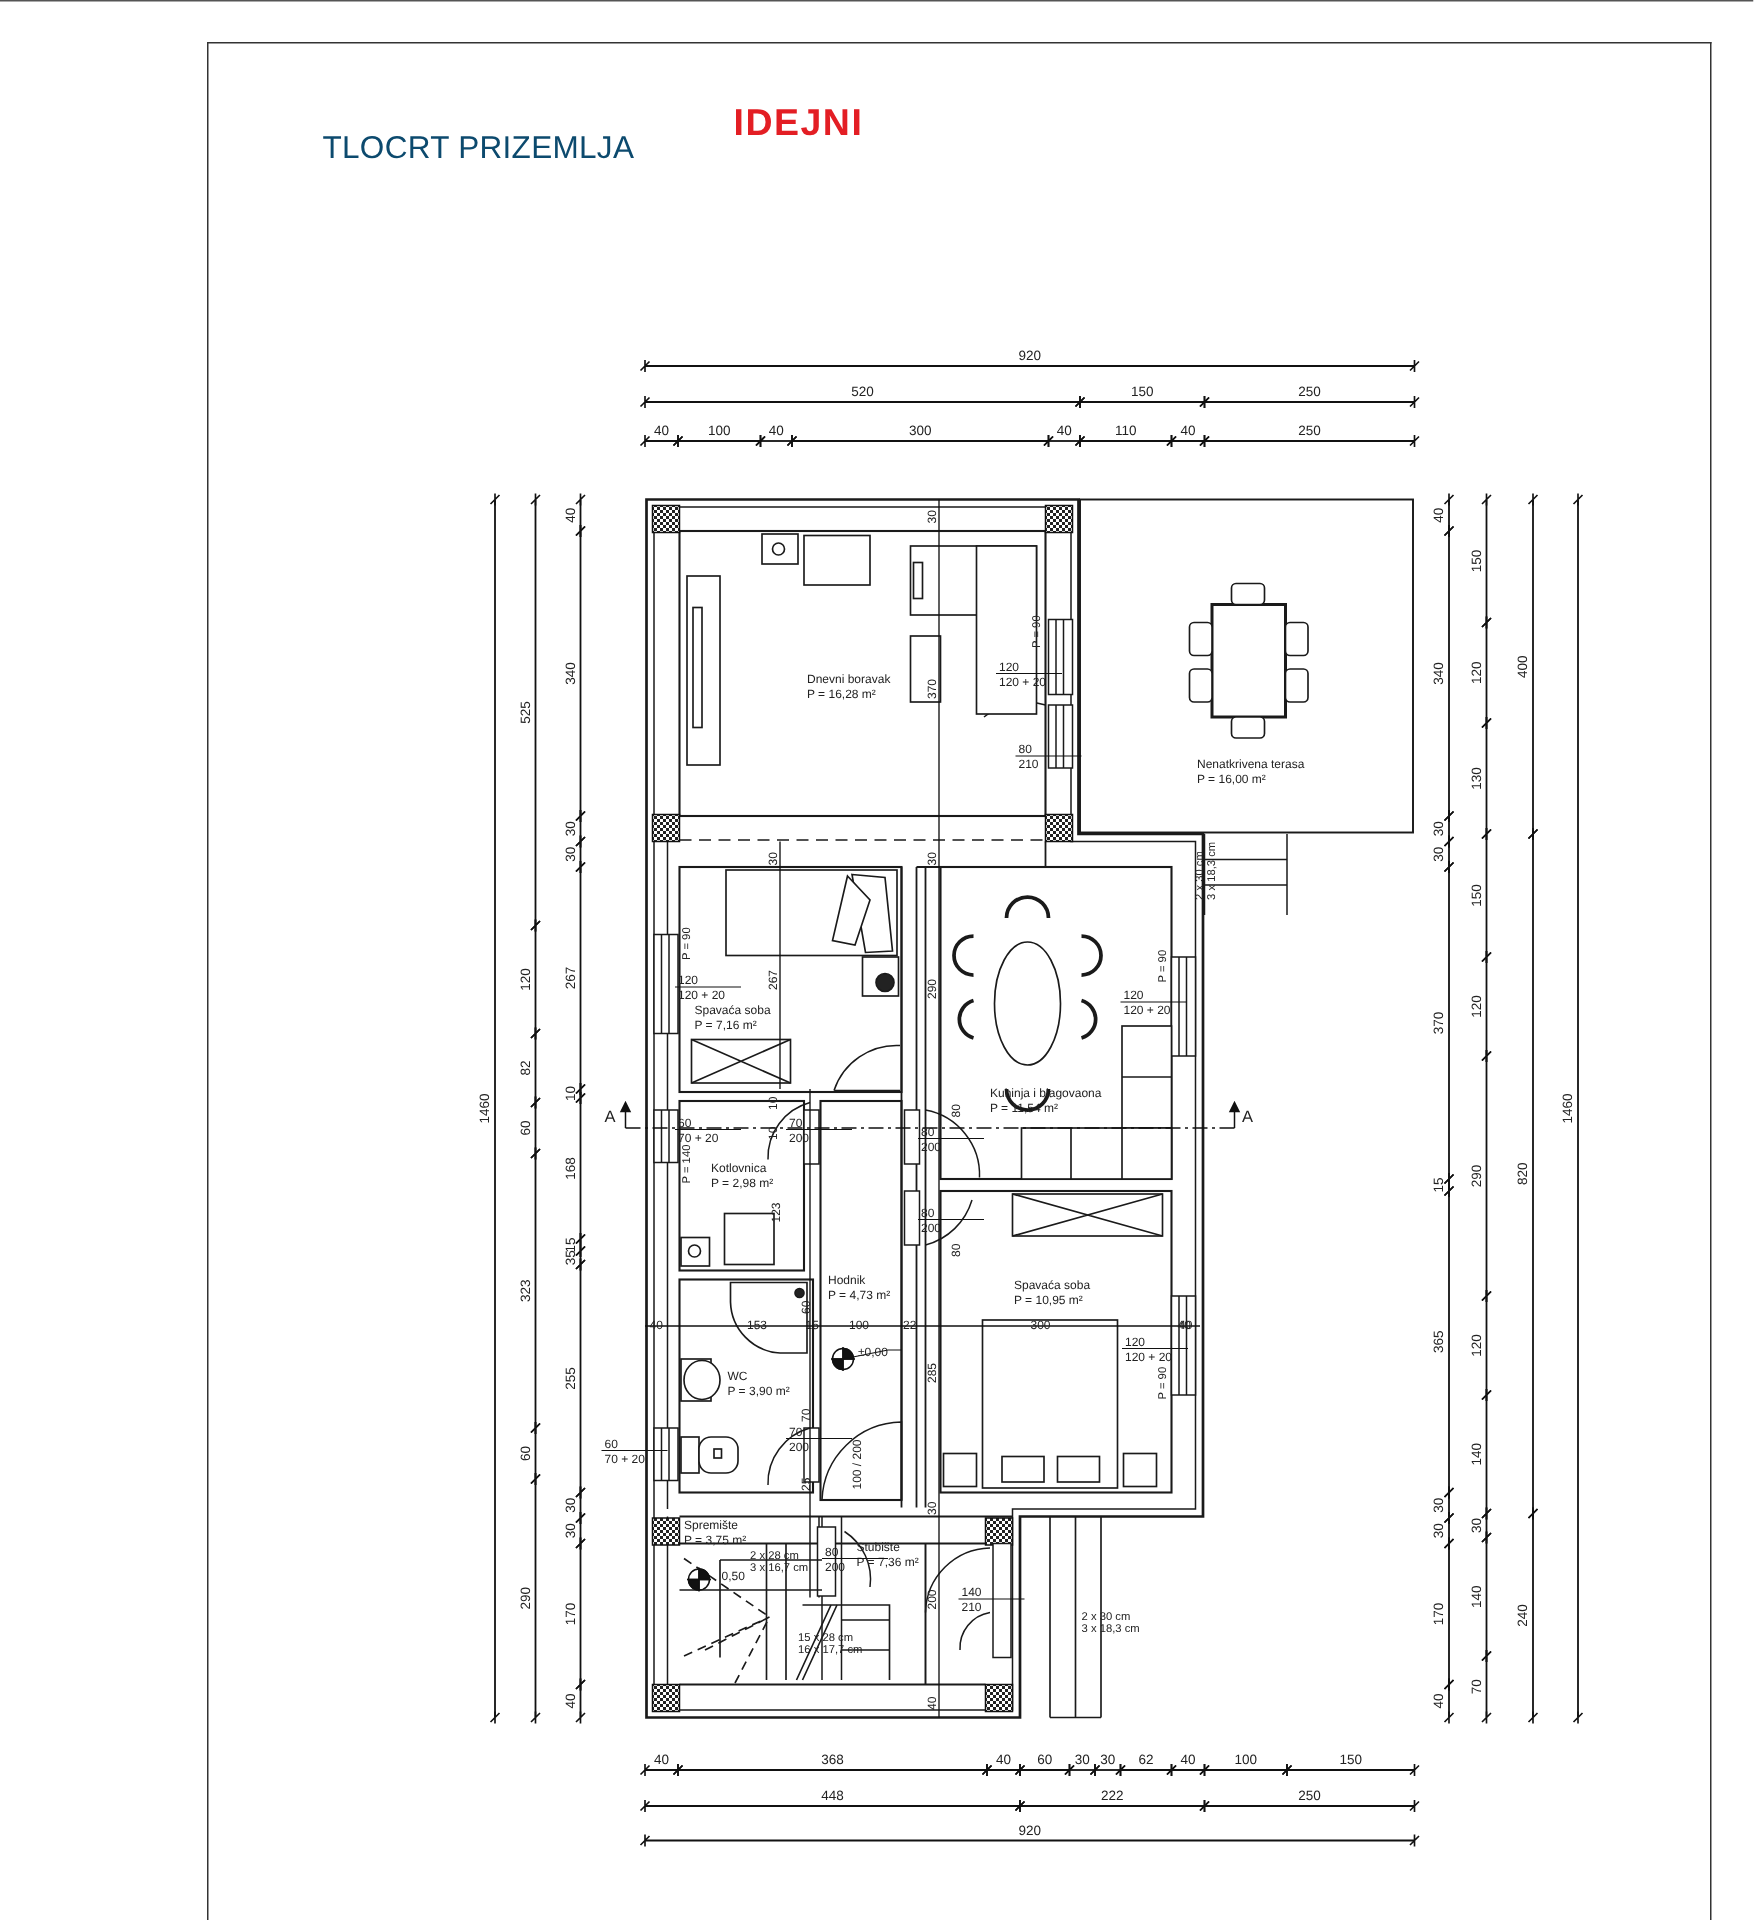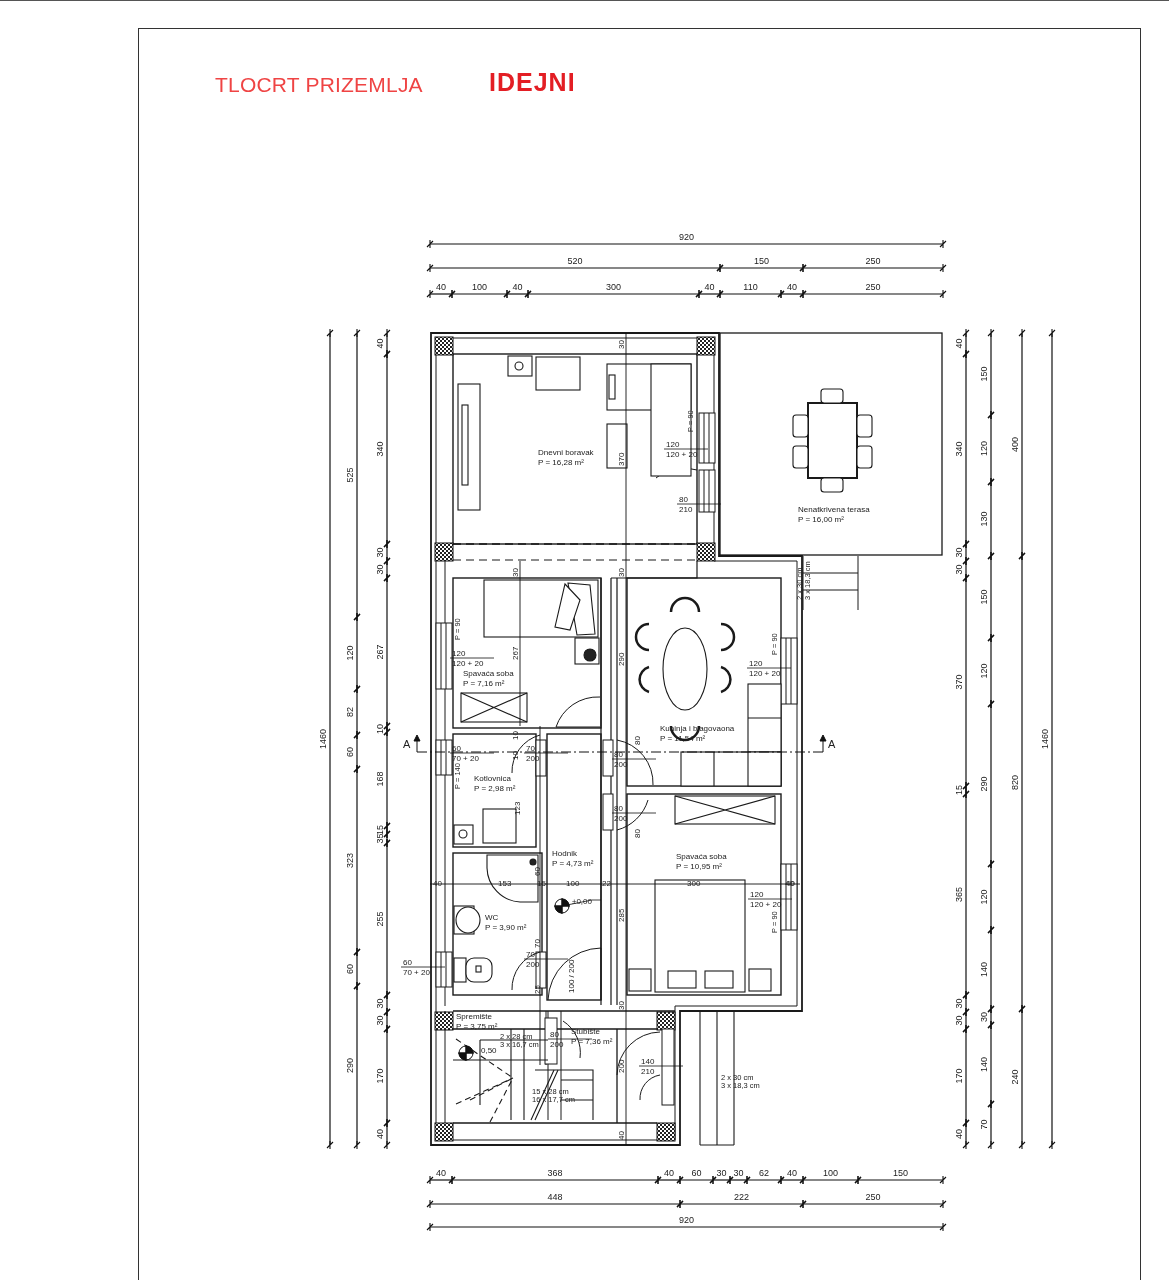--- a/index.html
+++ b/index.html
@@ -1,21 +1,21 @@
 <!DOCTYPE html>
 <html><head>
 <meta charset="utf-8">
 <style>
   html, body { margin: 0; padding: 0; background: #ffffff; }
   body { width: 1169px; height: 1280px; position: relative; overflow: hidden;
          font-family: "Liberation Sans", sans-serif; color: #111; }
   .sheet-frame { position: absolute; left: 138px; top: 28px; width: 1003px; height: 1260px;
                  border: 1.5px solid #333; border-bottom: none; box-sizing: border-box; }
   .top-rule { position: absolute; left: 0; top: 0; width: 1169px; height: 1px; background: #555; }
-  .title { position: absolute; left: 215px; top: 73px; font-size: 21px; letter-spacing: 0.2px; color: #ef4444; }
+  .title { position: absolute; left: 215px; top: 87px; font-size: 21px; letter-spacing: 0.2px; color: #0c4a6e; }
   .badge { position: absolute; left: 489px; top: 68px; font-size: 25px; font-weight: bold; color: #e31e24;
            letter-spacing: 1px; }
   svg#plan { position: absolute; left: 0; top: 0; }
   svg text { font-family: "Liberation Sans", sans-serif; fill: #222; }
 </style>
 </head>
 <body>
 
 <div class="top-rule"></div>
 <div class="sheet-frame"></div>

